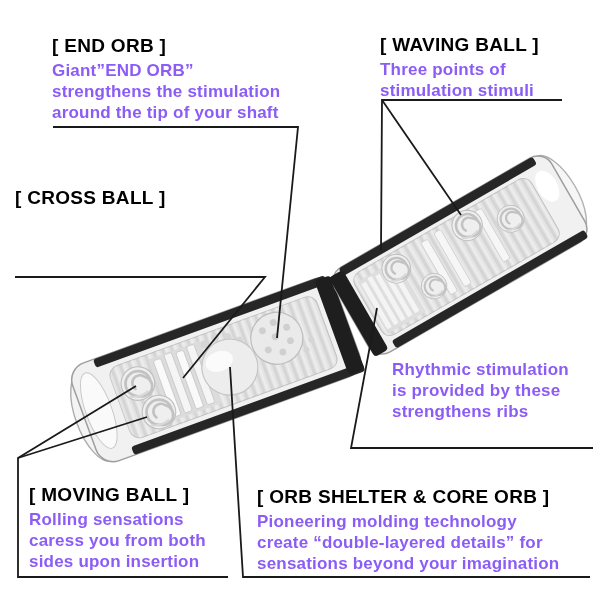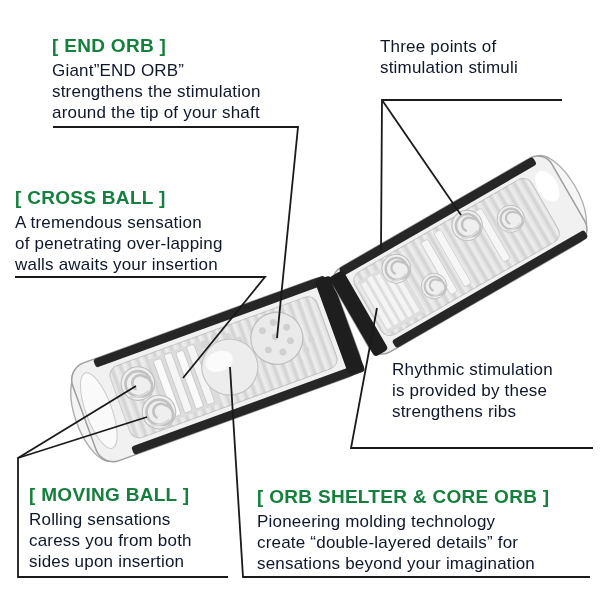--- a/index.html
+++ b/index.html
@@ -1,21 +1,21 @@
 <!DOCTYPE html>
 <html><head>
 <meta charset="utf-8">
 <style>
   html,body{margin:0;padding:0;background:#fff;}
   .stage{position:relative;width:600px;height:600px;background:#fff;overflow:hidden;
          font-family:"Liberation Sans",sans-serif;color:#111;}
   .art{position:absolute;left:0;top:0;width:600px;height:600px;}
   .callout{position:absolute;z-index:2;}
-  .c-title{font-weight:700;font-size:19px;line-height:23px;letter-spacing:.3px;color:#15803d;white-space:nowrap;}
-  .c-desc{font-weight:400;font-size:17px;line-height:21px;letter-spacing:.2px;color:#0f172a;
+  .c-title{font-weight:700;font-size:19px;line-height:23px;letter-spacing:.3px;color:#000000;white-space:nowrap;}
+  .c-desc{font-weight:700;font-size:17px;line-height:21px;letter-spacing:.2px;color:#8b5cf6;
           white-space:pre-line;margin-top:3px;}
 </style>
 </head>
 <body>
 
 <div class="stage">
 
   <svg class="art" viewBox="0 0 600 600" xmlns="http://www.w3.org/2000/svg">
     <defs>
       <pattern id="ribs" width="9" height="200" patternUnits="userSpaceOnUse">
@@ -125,29 +125,27 @@
   </svg>
 
   <div class="callout" style="left:52px;top:34px">
     <div class="c-title">[ END ORB ]</div>
     <div class="c-desc">Giant”END ORB”
 strengthens the stimulation
 around the tip of your shaft</div>
   </div>
 
   <div class="callout" style="left:380px;top:33px">
+    <div class="c-title">[ WAVING BALL ]</div>
     <div class="c-desc">Three points of
 stimulation stimuli</div>
   </div>
 
   <div class="callout" style="left:15px;top:186px">
     <div class="c-title">[ CROSS BALL ]</div>
-    <div class="c-desc">A tremendous sensation
-of penetrating over-lapping
-walls awaits your insertion</div>
   </div>
 
   <div class="callout" style="left:392px;top:356px">
     <div class="c-desc">Rhythmic stimulation
 is provided by these
 strengthens ribs</div>
   </div>
 
   <div class="callout" style="left:29px;top:483px">
     <div class="c-title">[ MOVING BALL ]</div>

